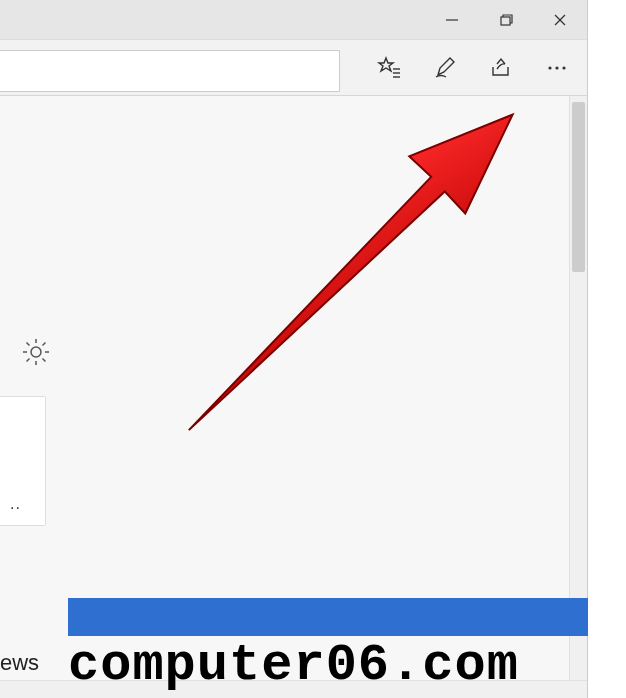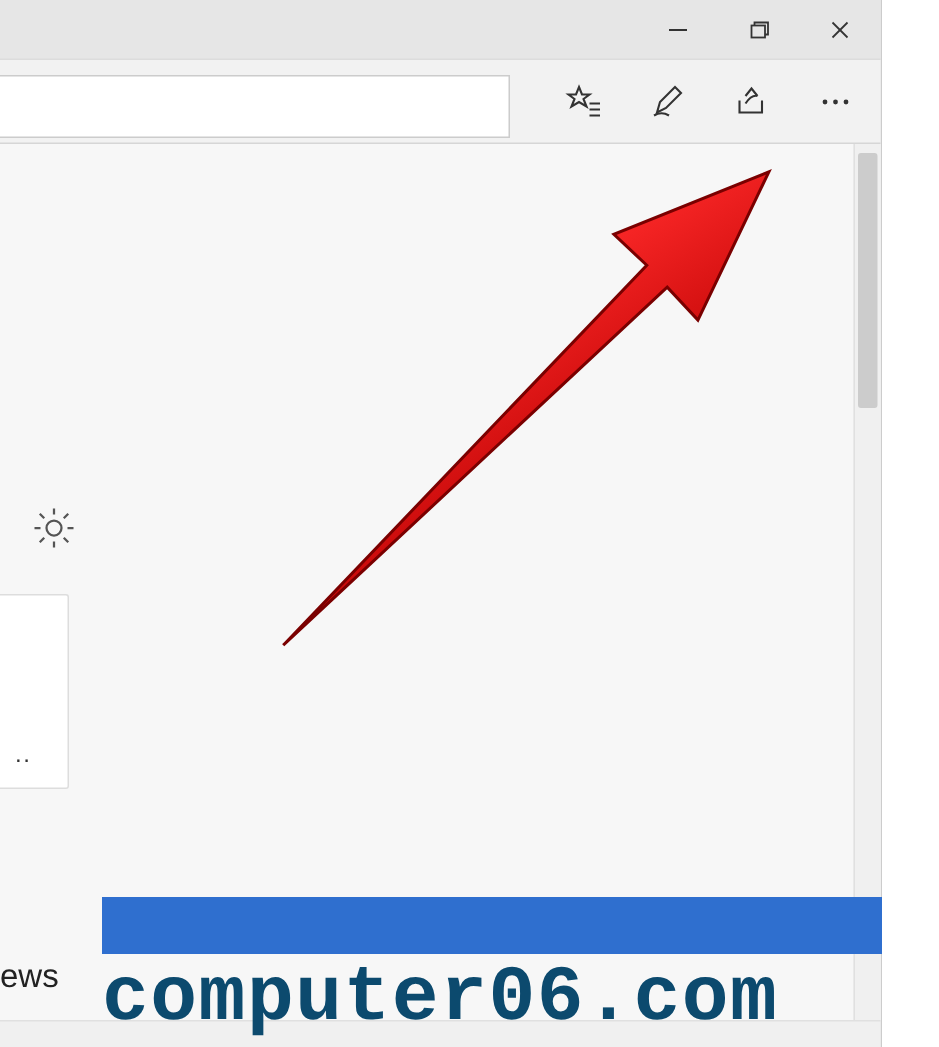--- a/index.html
+++ b/index.html
@@ -100,21 +100,21 @@
       position: absolute;
       left: 10px;
       bottom: 12px;
       color: #333;
       font-size: 16px;
       letter-spacing: 1px;
     }
     .ews-label {
       position: absolute;
       left: 0;
-      bottom: 16px;
+      bottom: 4px;
       font-size: 22px;
       color: #222;
     }
     .scrollbar {
       position: absolute;
       right: 0;
       top: 96px;
       width: 18px;
       bottom: 18px;
       background: #f0f0f0;
@@ -152,21 +152,21 @@
       height: 38px;
       background: #2f6fcf;
     }
     .watermark {
       position: absolute;
       left: 68px;
       top: 636px;
       font-family: 'Courier New', monospace;
       font-size: 52px;
       font-weight: 600;
-      color: #0c4a6e;
+      color: #000000;
       letter-spacing: 1px;
       white-space: nowrap;
     }
   </style>
 </head>
 <body>
 
 <div class="window-frame">
 
   <div class="titlebar">

